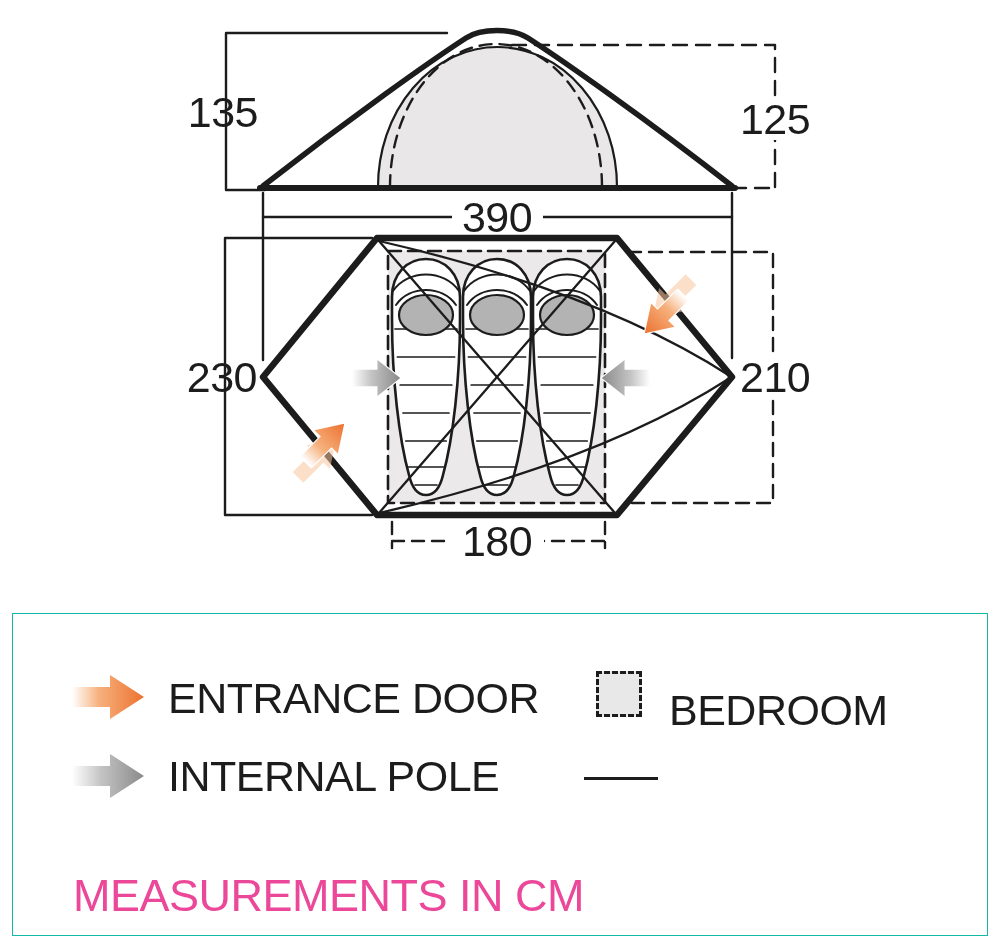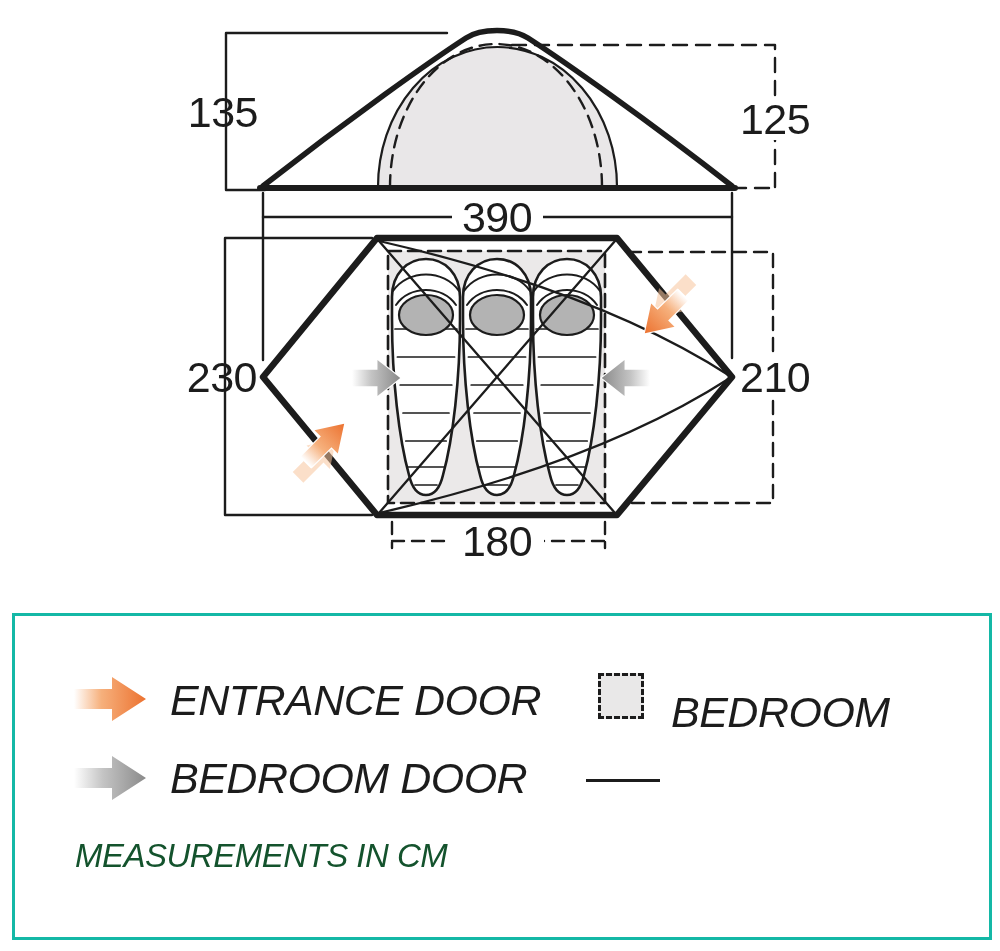--- a/index.html
+++ b/index.html
@@ -2,24 +2,24 @@
 <html><head>
 <meta charset="utf-8">
 <style>
   html,body{margin:0;padding:0;background:#ffffff;}
   #stage{position:relative;width:1000px;height:951px;background:#fff;overflow:hidden;
          font-family:"Liberation Sans", sans-serif;color:#1c1c1c;}
   svg{position:absolute;left:0;top:0;}
   svg text{font-family:"Liberation Sans", sans-serif;fill:#1c1c1c;letter-spacing:-0.5px;}
   .dim-label{font-size:43px;}
   .legend-box{position:absolute;left:12px;top:613px;width:974px;height:321px;
-              border:3px solid #14b8a6;background:#fff;font-style:italic;}
+              border:1px solid #14b8a6;background:#fff;}
   .legend-box .lg-item{position:absolute;}
   .lg-label{position:absolute;font-size:43px;letter-spacing:-0.5px;line-height:1;white-space:nowrap;color:#1c1c1c;}
-  .lg-note{position:absolute;font-size:33px;letter-spacing:-0.5px;line-height:1;white-space:nowrap;color:#14532d;}
+  .lg-note{position:absolute;font-size:45px;letter-spacing:-0.5px;line-height:1;white-space:nowrap;color:#ec4899;margin-top:36px;}
   .lg-swatch{position:absolute;width:46px;height:46px;background:#e9e8e8;
              border:3px dashed #1c1c1c;box-sizing:border-box;}
   .lg-pole{position:absolute;width:74px;height:3px;background:#1c1c1c;}
 </style>
 </head>
 <body>
 
 <div id="stage">
 
 <svg width="1000" height="951" viewBox="0 0 1000 951">
@@ -117,20 +117,20 @@
       <use href="#arrow" fill="url(#og)"></use>
     </svg>
     <span class="lg-label" style="left:155px;top:63px;">ENTRANCE DOOR</span>
 
     <div class="lg-swatch" style="left:583px;top:57px;"></div>
     <span class="lg-label" style="left:656px;top:63px;margin-top:12px;">BEDROOM</span>
 
     <svg class="lg-item" style="left:56px;top:139px;" width="78" height="46" viewBox="-3 -23 78 46">
       <use href="#arrow" fill="url(#gg)"></use>
     </svg>
-    <span class="lg-label" style="left:155px;top:141px;">BEDROOM DOOR</span>
+    <span class="lg-label" style="left:155px;top:141px;">INTERNAL POLE</span>
 
     <div class="lg-pole" style="left:571px;top:163px;"></div>
 
     <span class="lg-note" style="left:60px;top:223px;">MEASUREMENTS IN CM</span>
   </div>
 
 </div>
 
 </body></html>

